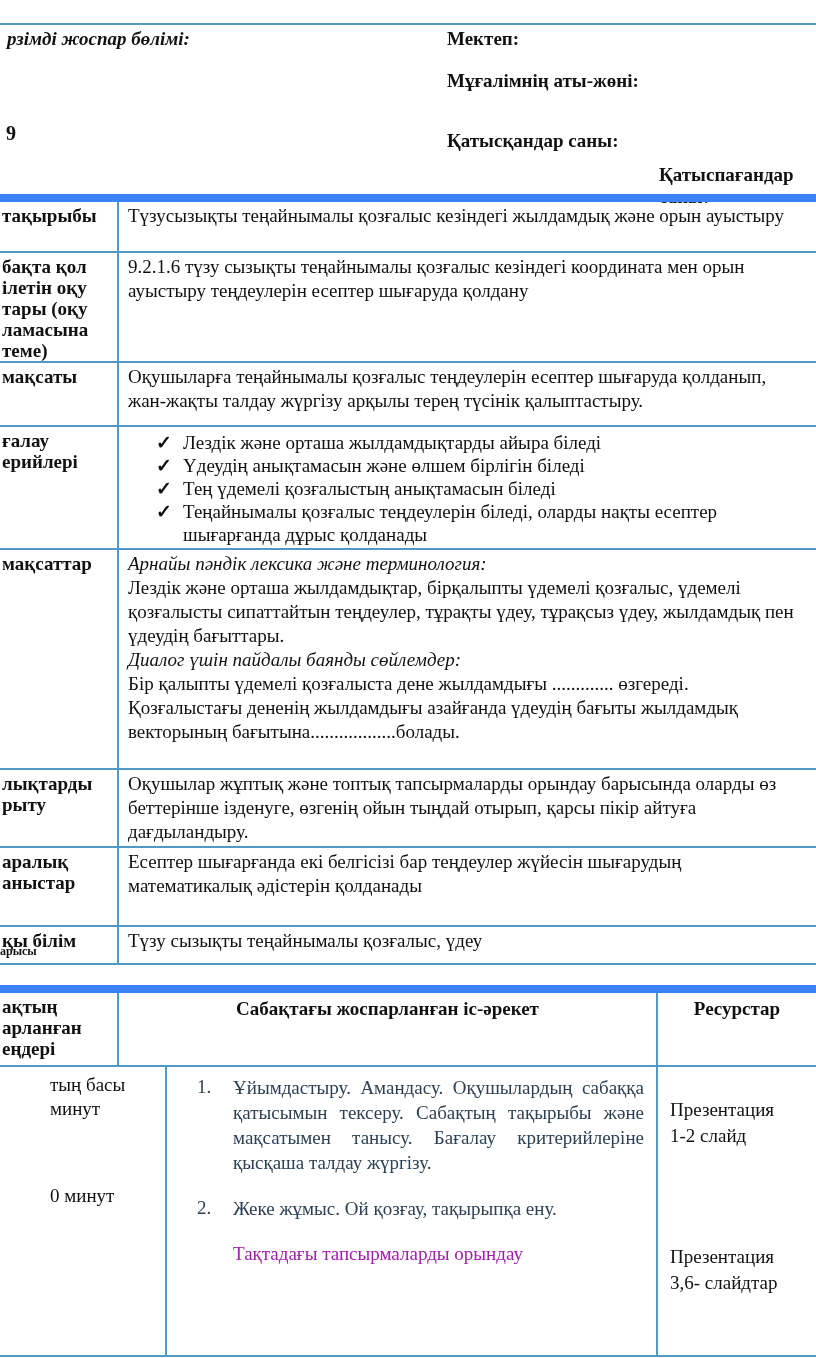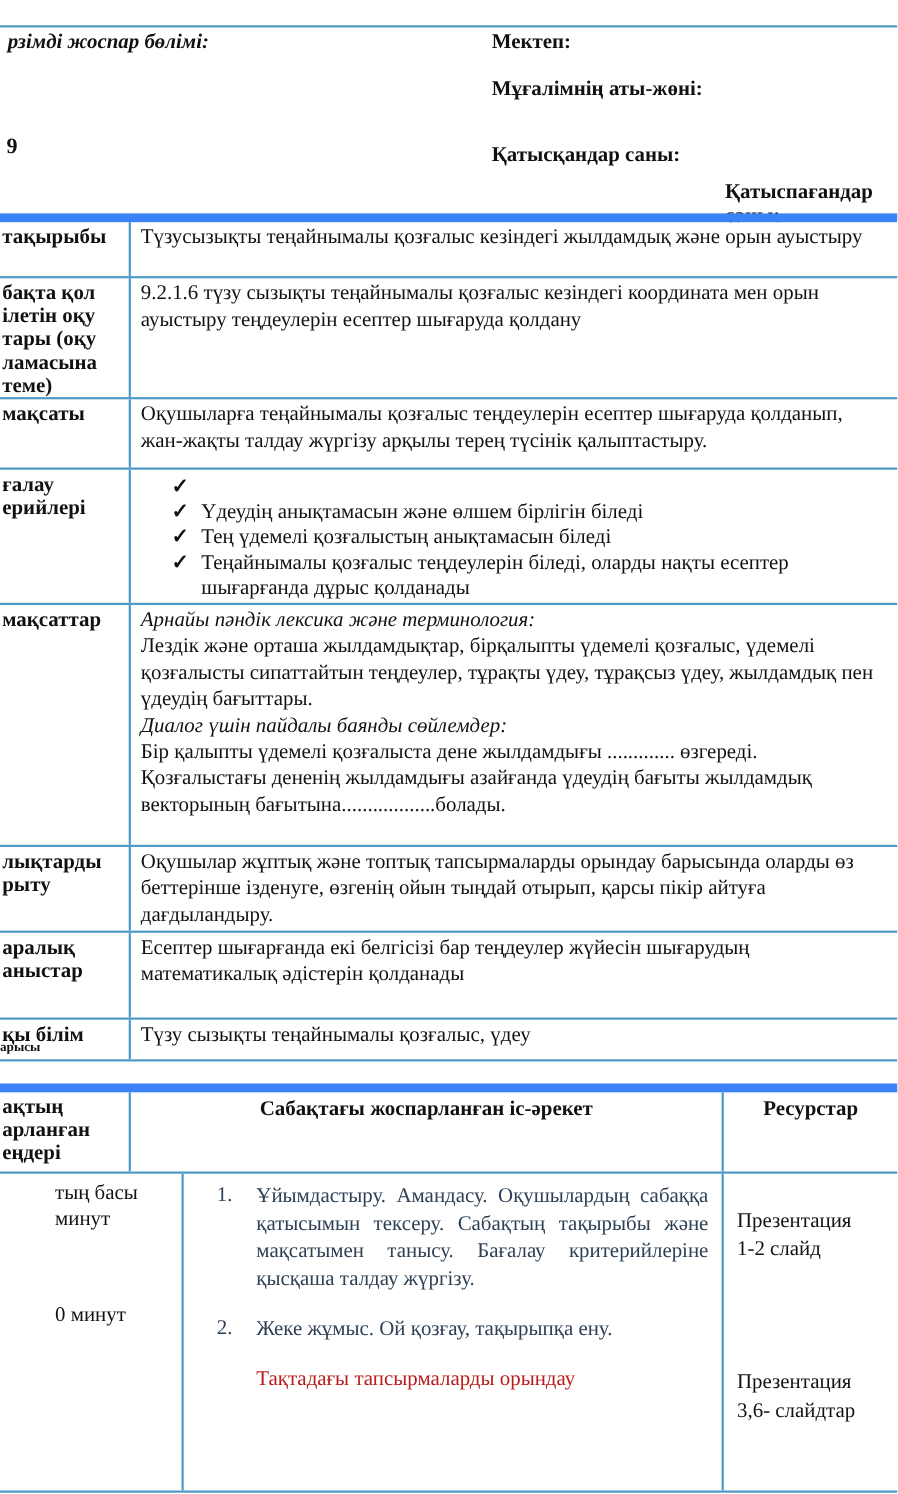--- a/index.html
+++ b/index.html
@@ -46,21 +46,21 @@
   .t2 .brow{min-height:288px;padding-left:48px;}
   .hcell-mid{flex:1 1 auto;border-left:2px solid #4d9ac6;text-align:center;font-weight:bold;padding-top:4px;box-sizing:border-box;min-width:0;}
   .hcell-res{flex:0 0 160px;border-left:2px solid #4d9ac6;text-align:center;font-weight:bold;padding-top:4px;box-sizing:border-box;}
   .stage-cell{width:117px;flex:0 0 117px;line-height:24px;padding:6px 0 0 2px;box-sizing:border-box;}
   .stage-mid{margin-top:63px;}
   .plan-cell{flex:1 1 auto;border-left:2px solid #4d9ac6;padding:8px 12px 0 30px;box-sizing:border-box;min-width:0;}
   .res-cell{flex:0 0 160px;border-left:2px solid #4d9ac6;padding:30px 4px 0 12px;box-sizing:border-box;line-height:26px;}
   .li{display:flex;color:#2e4154;margin-bottom:21px;}
   .li .num{flex:0 0 36px;}
   .li .litext{flex:1 1 auto;text-align:justify;text-align-last:left;line-height:25px;}
-  .plan-note{margin-left:36px;color:#b91c1c;}
+  .plan-note{margin-left:36px;color:#a21caf;}
   .res-block2{margin-top:95px;}
 </style>
 </head>
 <body>
 
 <div class="page">
 
   <div class="rule" style="top:23px;"></div>
 
   <div class="abs h-frag b">рзімді жоспар бөлімі:</div>
@@ -92,20 +92,21 @@
       <div class="tlabel ml">мақсаты</div>
       <div class="tcell">Оқушыларға теңайнымалы қозғалыс теңдеулерін есептер шығаруда қолданып, жан-жақты талдау жүргізу арқылы терең түсінік қалыптастыру.</div>
     </div>
 
     <div class="trow r4">
       <div class="tlabel ml">ғалау
 ерийлері</div>
       <div class="tcell chklist">
         <div class="chk">
           <span class="tick">✓</span>
+          <span class="ctext">Лездік  және орташа  жылдамдықтарды айыра біледі</span>
         </div>
         <div class="chk">
           <span class="tick">✓</span>
           <span class="ctext">Үдеудің анықтамасын және өлшем бірлігін біледі</span>
         </div>
         <div class="chk">
           <span class="tick">✓</span>
           <span class="ctext">Тең үдемелі қозғалыстың анықтамасын біледі</span>
         </div>
         <div class="chk">

